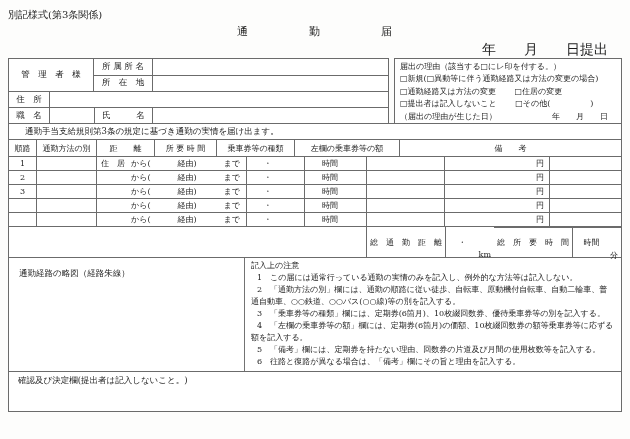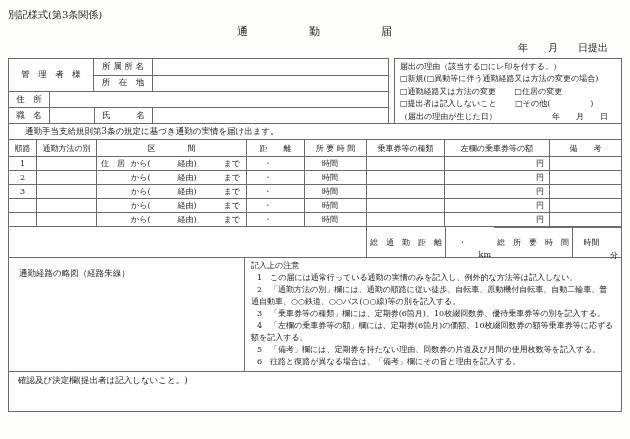--- a/index.html
+++ b/index.html
@@ -5,21 +5,21 @@
   html,body { margin:0; padding:0; background:#ffffff; }
   .page {
     width:630px; height:439px; box-sizing:border-box;
     background:#fdfdfc; color:#1c1c1c;
     font-family:"DejaVu Serif", serif;
     font-size:8.5px; position:relative;
     padding:8px 8px 0 8px; overflow:hidden;
   }
   .style-note { font-size:10px; height:12px; }
   .form-title { text-align:center; font-size:11px; height:14px; margin-top:4px; letter-spacing:1px; }
-  .submit-date { text-align:right; font-size:10px; height:12px; padding-right:14px; margin-top:3px; margin-bottom:5px; }
+  .submit-date { text-align:right; font-size:14px; height:12px; padding-right:14px; margin-top:3px; margin-bottom:5px; }
 
   
   .top-block { display:flex; align-items:stretch; }
   .addr-table { width:381px; border:1px solid #6b6b6b; box-sizing:border-box; background:#fff; }
   .addr-top { display:flex; height:32px; }
   .manager { width:85px; display:flex; align-items:center; justify-content:center; border-right:1px solid #6b6b6b; box-sizing:border-box; }
   .addr-top-right { flex:1; display:flex; flex-direction:column; }
   .addr-row { display:flex; height:16px; box-sizing:border-box; }
   .addr-top-right .addr-row { flex:1; height:auto; }
   .bt { border-top:1px solid #6b6b6b; }
@@ -121,21 +121,20 @@
       </div>
     </div>
   </div>
 
   <div class="main-wrap">
     <div class="declaration">通勤手当支給規則第3条の規定に基づき通勤の実情を届け出ます。</div>
 
     <div class="trow thead">
       <div class="tc c-no">順路</div>
       <div class="tc c-method">通勤方法の別</div>
-      <div class="tc c-section">区　　　　間</div>
       <div class="tc c-dist">距　　離</div>
       <div class="tc c-time">所 要 時 間</div>
       <div class="tc c-ticket">乗車券等の種類</div>
       <div class="tc c-fare">左欄の乗車券等の額</div>
       <div class="tc c-remarks">備　　考</div>
     </div>
 
     <div class="trow drow">
       <div class="tc c-no">1</div>
       <div class="tc c-method"></div>

